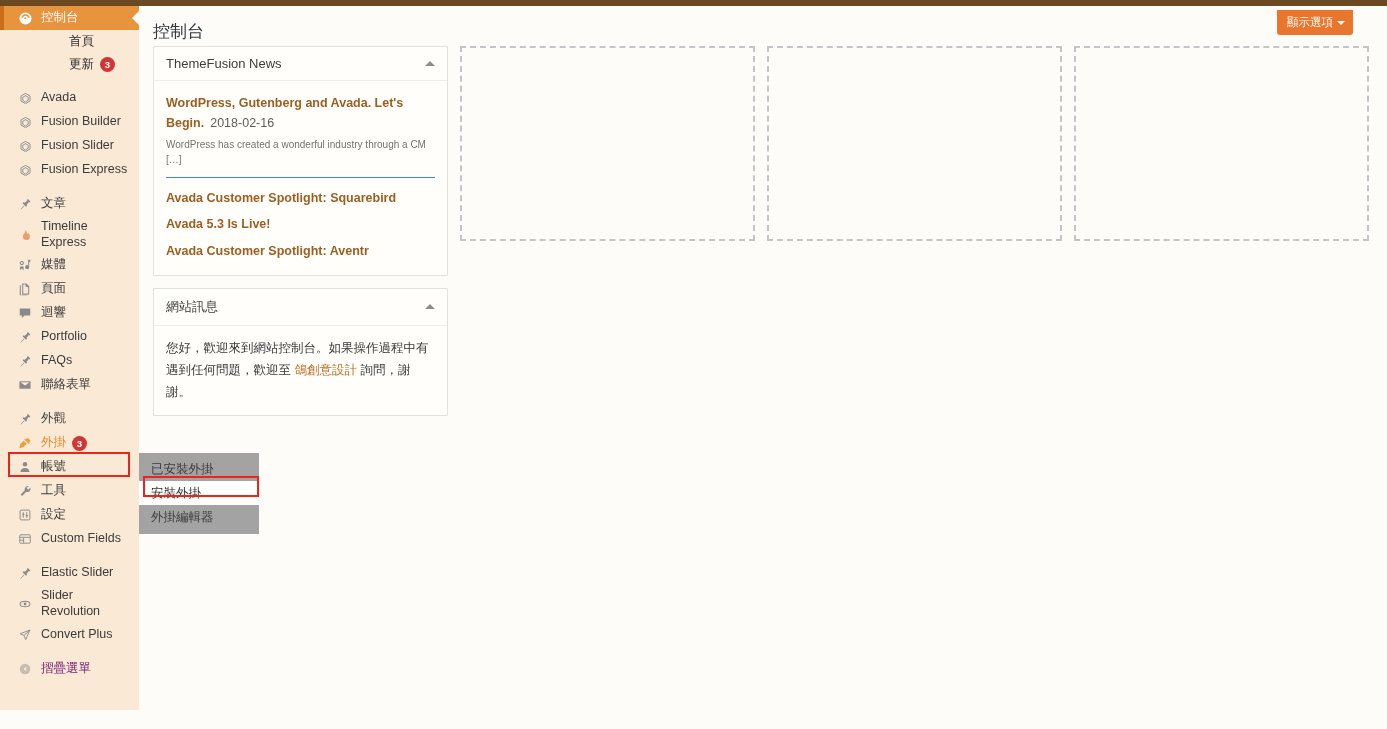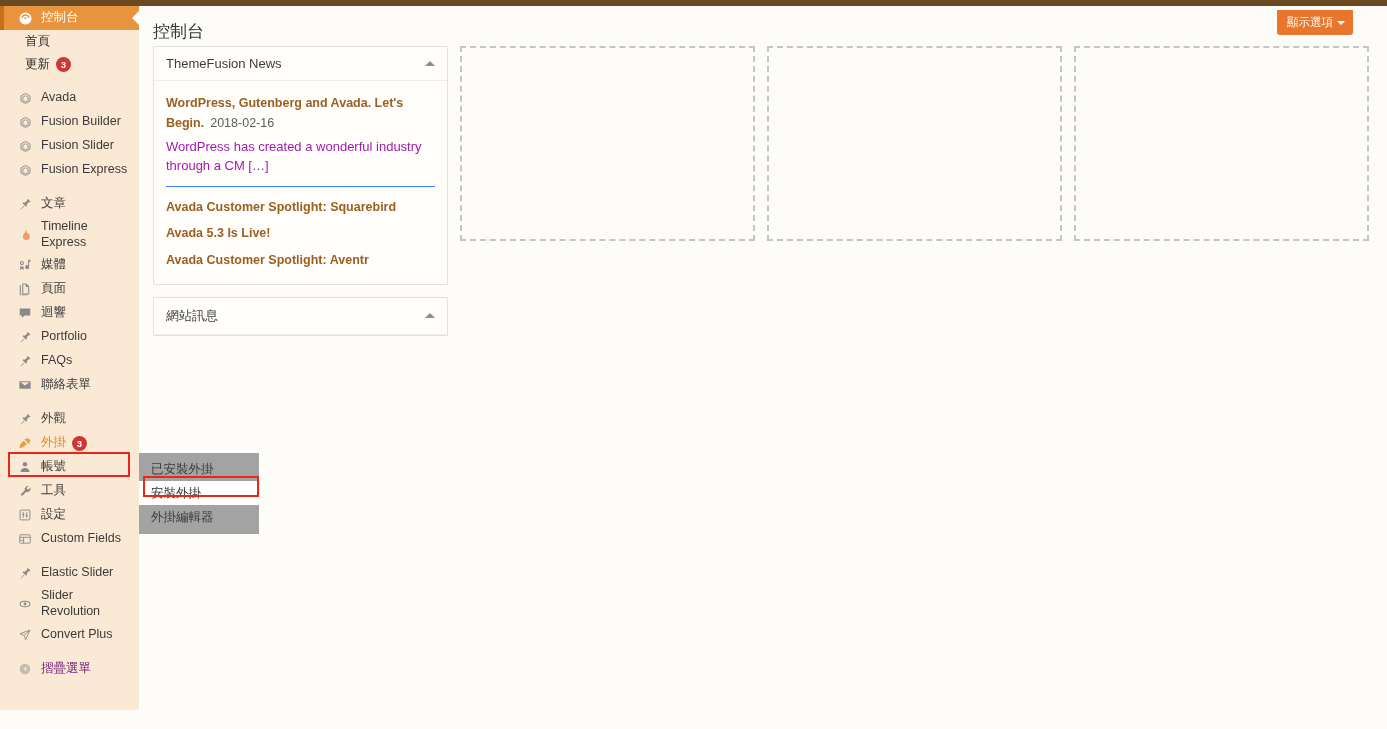--- a/index.html
+++ b/index.html
@@ -68,20 +68,21 @@
     border-color: transparent #fdfcf8 transparent transparent;
   }
 
   
   .subitem {
     display: flex; align-items: center;
     padding: 3px 6px 3px 25px;
     font-size: 12.5px;
     color: #2f2f2f;
     cursor: pointer;
+    margin-left: 44px;
   }
 
   
   .badge {
     display: inline-flex; align-items: center; justify-content: center;
     min-width: 15px; height: 15px;
     margin-left: 6px;
     padding: 0 4px;
     background: #d13636;
     color: #fff;
@@ -226,22 +227,22 @@
     line-height: 1.5;
   }
   .rss-date {
     color: #5d5d5d;
     font-weight: normal;
     font-size: 12.5px;
     margin-left: 6px;
   }
   .rss-summary {
     margin: 4px 0 0 0;
-    color: #a21caf;
-    font-size: 13px;
+    color: #737373;
+    font-size: 10px;
     line-height: 1.5;
   }
   .rss-simple { padding: 7px 0; }
   .rss-simple + .rss-simple { }
 
   
   .site-msg {
     margin: 0;
     font-size: 12.5px;
     color: #3a3a3a;
@@ -561,20 +562,23 @@
 
             </ul>
           </div>
         </section>
 
         <section class="postbox">
           <div class="postbox-header">
             <span class="postbox-title">網站訊息</span>
             <span class="toggle-ind"></span>
           </div>
+          <div class="postbox-body">
+            <p class="site-msg"><span>您好，歡迎來到網站控制台。如果操作過程中有遇到任何問題，歡迎至 </span><a>鴿創意設計</a><span> 詢問，謝謝。</span></p>
+          </div>
         </section>
 
       </div>
 
       <div class="col-ph">
         <div class="placeholder"></div>
       </div>
       <div class="col-ph">
         <div class="placeholder"></div>
       </div>

